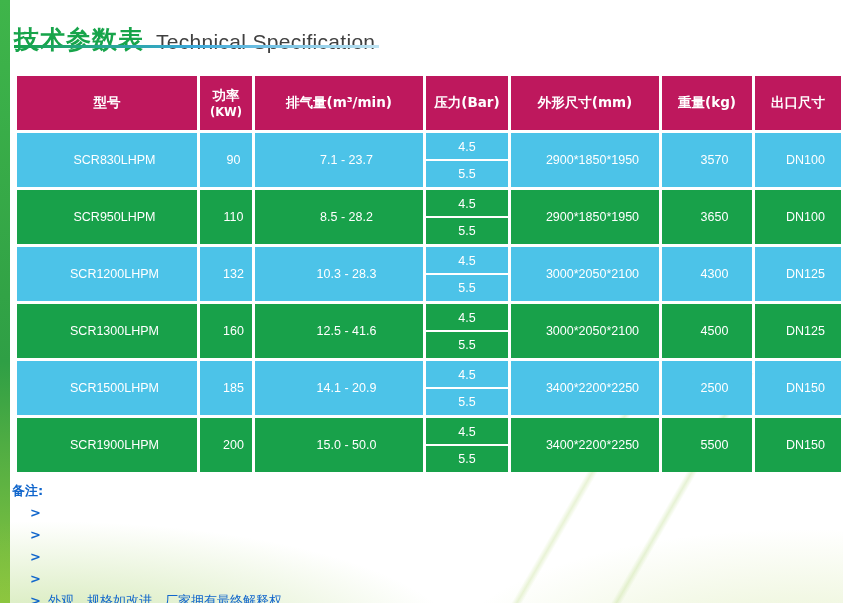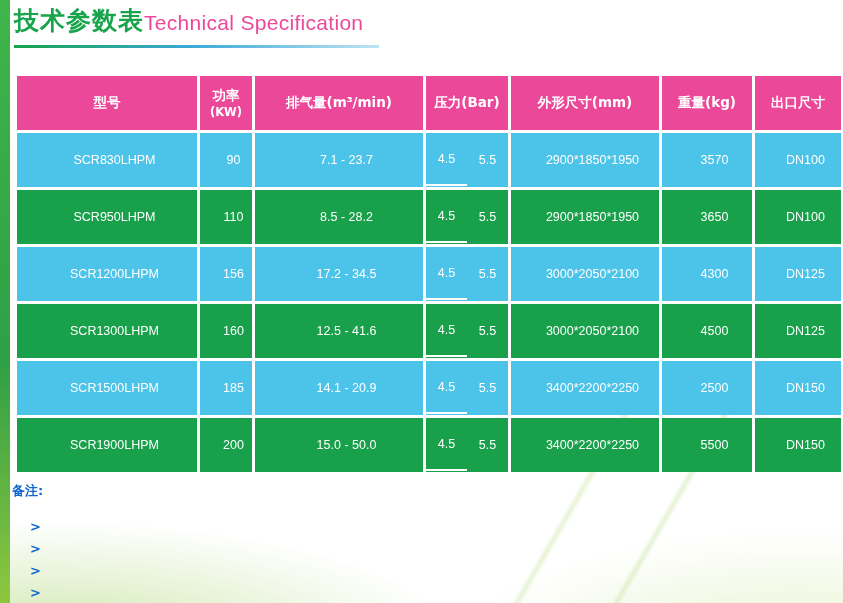--- a/index.html
+++ b/index.html
@@ -24,77 +24,77 @@
   }
   .bg-diag{
     position:absolute;right:0;bottom:0;width:420px;height:230px;
     background:linear-gradient(120deg, rgba(255,255,255,0) 40%, rgba(214,233,180,0.55) 41%, rgba(255,255,255,0) 42%),
                linear-gradient(120deg, rgba(255,255,255,0) 58%, rgba(200,226,160,0.45) 59%, rgba(255,255,255,0) 60%);
     pointer-events:none;
   }
 
   
   .header{
-    position:absolute;left:14px;top:4px;display:flex;align-items:flex-end;gap:0;
+    position:absolute;left:14px;top:23px;display:flex;align-items:flex-end;gap:12px;
   }
   .title-cn{
     font-size:25px;font-weight:bold;color:#17a44a;letter-spacing:1px;
     font-family:"DejaVu Sans","Liberation Sans",sans-serif;
   }
   .title-en{
-    font-size:21px;color:#ec4899;letter-spacing:0.3px;padding-bottom:2px;
+    font-size:21px;color:#404040;letter-spacing:0.3px;padding-bottom:2px;
     font-family:"Liberation Sans",sans-serif;
   }
   .title-rule{
     position:absolute;left:14px;top:45px;width:365px;height:3px;
     background:linear-gradient(90deg,#16a34a 0%,#3aa8d8 48%,#bfe3f2 100%);
   }
 
   
   .table-wrap{position:absolute;left:14px;top:73px;width:815px;}
   table.spec{
     border-collapse:separate;border-spacing:3px;width:815px;table-layout:fixed;
   }
   table.spec th{
-    background:#ec4899;color:#ffffff;font-size:13.5px;font-weight:bold;
+    background:#be185d;color:#ffffff;font-size:13.5px;font-weight:bold;
     height:52px;vertical-align:middle;text-align:center;
     font-family:"DejaVu Sans","Liberation Sans",sans-serif;
   }
   table.spec th .sub{font-size:11.5px;font-weight:bold;display:block;}
   table.spec td{
     text-align:center;vertical-align:middle;color:#ffffff;font-size:12.5px;
     height:52px;
     font-family:"Liberation Sans","DejaVu Sans",sans-serif;
     padding-left:16px;
   }
   .row-blue td{background:#4cc3e8;}
   .row-green td{background:#18a14a;}
   .pressure-cell{padding:0 !important;height:52px;}
-  .pressure-stack{display:flex;flex-direction:row;height:52px;}
+  .pressure-stack{display:flex;flex-direction:column;height:52px;}
   .pressure-stack > div{
     flex:1;display:flex;align-items:center;justify-content:center;font-size:12.5px;
   }
   .row-blue .pressure-stack > div:first-child{background:#4cc3e8;border-bottom:2px solid #ffffff;}
   .row-blue .pressure-stack > div:last-child{background:#4cc3e8;}
   .row-green .pressure-stack > div:first-child{background:#18a14a;border-bottom:2px solid #ffffff;}
   .row-green .pressure-stack > div:last-child{background:#18a14a;}
 
   
   col.c-model{width:180px;}
   col.c-power{width:52px;}
   col.c-flow{width:168px;}
   col.c-press{width:82px;}
   col.c-dim{width:148px;}
   col.c-weight{width:90px;}
   col.c-outlet{width:86px;}
 
   
   .notes{position:absolute;left:12px;top:482px;width:800px;}
   .notes-title{
-    color:#1166cc;font-size:13px;font-weight:bold;margin-bottom:18px;
+    color:#1166cc;font-size:13px;font-weight:bold;margin-bottom:4px;
     font-family:"DejaVu Sans","Liberation Sans",sans-serif;
   }
   .note-line{
     display:flex;align-items:flex-start;gap:7px;margin:0 0 4px 18px;
     color:#1166cc;font-size:13px;line-height:18px;
     font-family:"DejaVu Sans","Liberation Sans",sans-serif;
   }
   .note-bullet{color:#1166cc;font-weight:bold;}
 </style>
 </head>
@@ -171,22 +171,22 @@
             <div>4.5</div>
             <div>5.5</div>
           </div>
         </td>
         <td>2900*1850*1950</td>
         <td>3650</td>
         <td>DN100</td>
       </tr>
       <tr class="row-blue">
         <td>SCR1200LHPM</td>
-        <td>156</td>
-        <td>17.2 - 34.5</td>
+        <td>132</td>
+        <td>10.3 - 28.3</td>
         <td class="pressure-cell">
           <div class="pressure-stack">
             <div>4.5</div>
             <div>5.5</div>
           </div>
         </td>
         <td>3000*2050*2100</td>
         <td>4300</td>
         <td>DN125</td>
       </tr>

